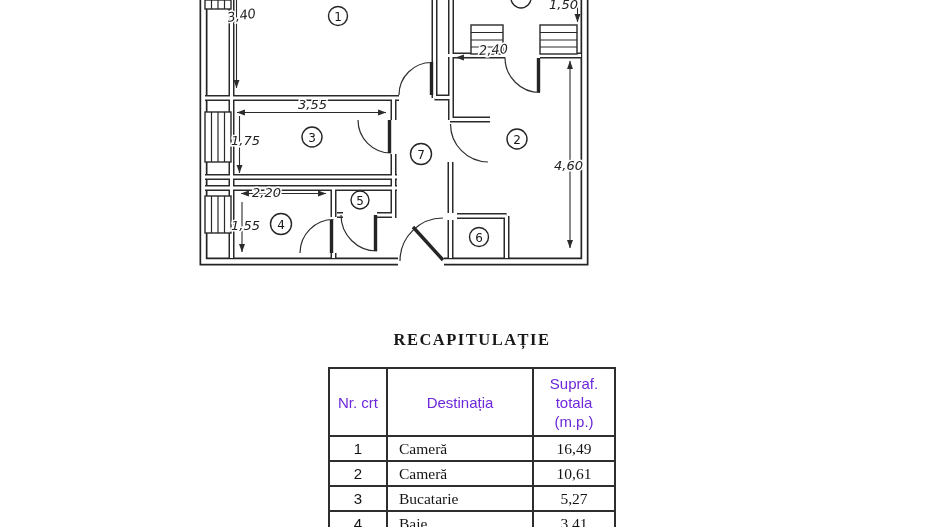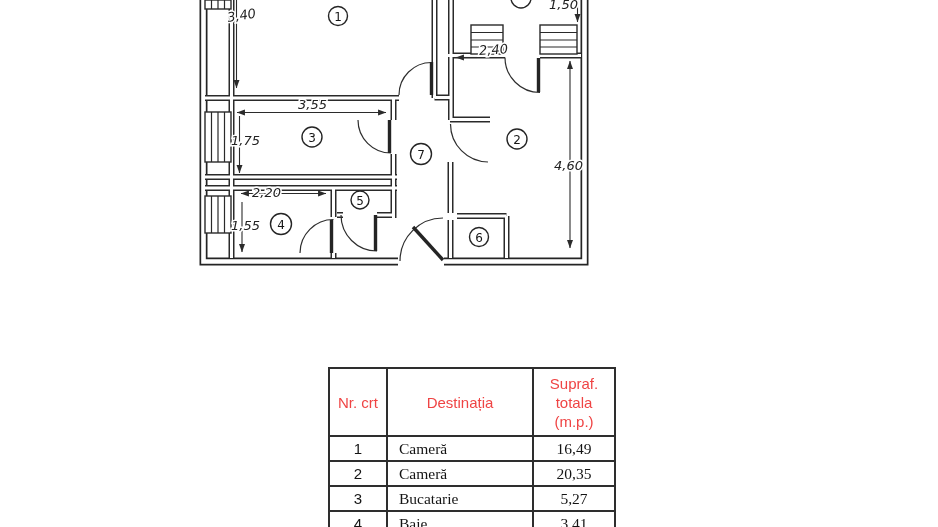--- a/index.html
+++ b/index.html
@@ -21,21 +21,21 @@
   .room-circle{fill:#ffffff;stroke:#242424;stroke-width:1.4;}
   .room-num{font:12px "DejaVu Sans",sans-serif;fill:#161616;text-anchor:middle;}
   
   #recap-title{position:absolute;left:322px;top:330px;width:300px;text-align:center;
      font-family:"Liberation Serif",serif;font-weight:bold;font-size:16.5px;
      letter-spacing:1.5px;color:#181818;}
   table#recap{position:absolute;left:328px;top:367px;border-collapse:collapse;
      table-layout:fixed;background:#fff;}
   #recap th,#recap td{border:2px solid #2e2e2e;overflow:hidden;white-space:nowrap;}
   #recap th{font-weight:normal;font-size:15px;height:64px;vertical-align:middle;
-     text-align:center;font-family:"Liberation Sans",sans-serif;color:#ef4444;}
+     text-align:center;font-family:"Liberation Sans",sans-serif;color:#6d28d9;}
   #recap th div{line-height:19px;}
   #recap td{height:21px;font-size:15.5px;color:#141414;}
   #recap td.nr{text-align:center;font-family:"Liberation Sans",sans-serif;font-size:15px;}
   #recap td.dest{text-align:left;padding-left:11px;font-family:"Liberation Serif",serif;}
   #recap td.val{text-align:center;font-family:"Liberation Serif",serif;margin-top:44px;}
   .c1{width:58px;} .c2{width:146px;} .c3{width:82px;}
 </style>
 </head>
 <body>
 
@@ -178,20 +178,21 @@
       <g>
         <circle class="room-circle" cx="421" cy="154" r="10.5"></circle>
         <text class="room-num" x="421" y="158.5">7</text>
       </g>
       <g>
         <circle class="room-circle" cx="521" cy="-2" r="10"></circle>
       </g>
     </g>
   </svg>
 
+  <div id="recap-title">RECAPITULAȚIE</div>
 
   <table id="recap">
     <colgroup>
         <col class="c1">
         <col class="c2">
         <col class="c3">
       </colgroup>
     <thead>
       <tr>
         <th>Nr. crt</th>
@@ -205,21 +206,21 @@
     </thead>
     <tbody>
       <tr>
         <td class="nr">1</td>
         <td class="dest">Cameră</td>
         <td class="val">16,49</td>
       </tr>
       <tr>
         <td class="nr">2</td>
         <td class="dest">Cameră</td>
-        <td class="val">20,35</td>
+        <td class="val">10,61</td>
       </tr>
       <tr>
         <td class="nr">3</td>
         <td class="dest">Bucatarie</td>
         <td class="val">5,27</td>
       </tr>
       <tr>
         <td class="nr">4</td>
         <td class="dest">Baie</td>
         <td class="val">3,41</td>

